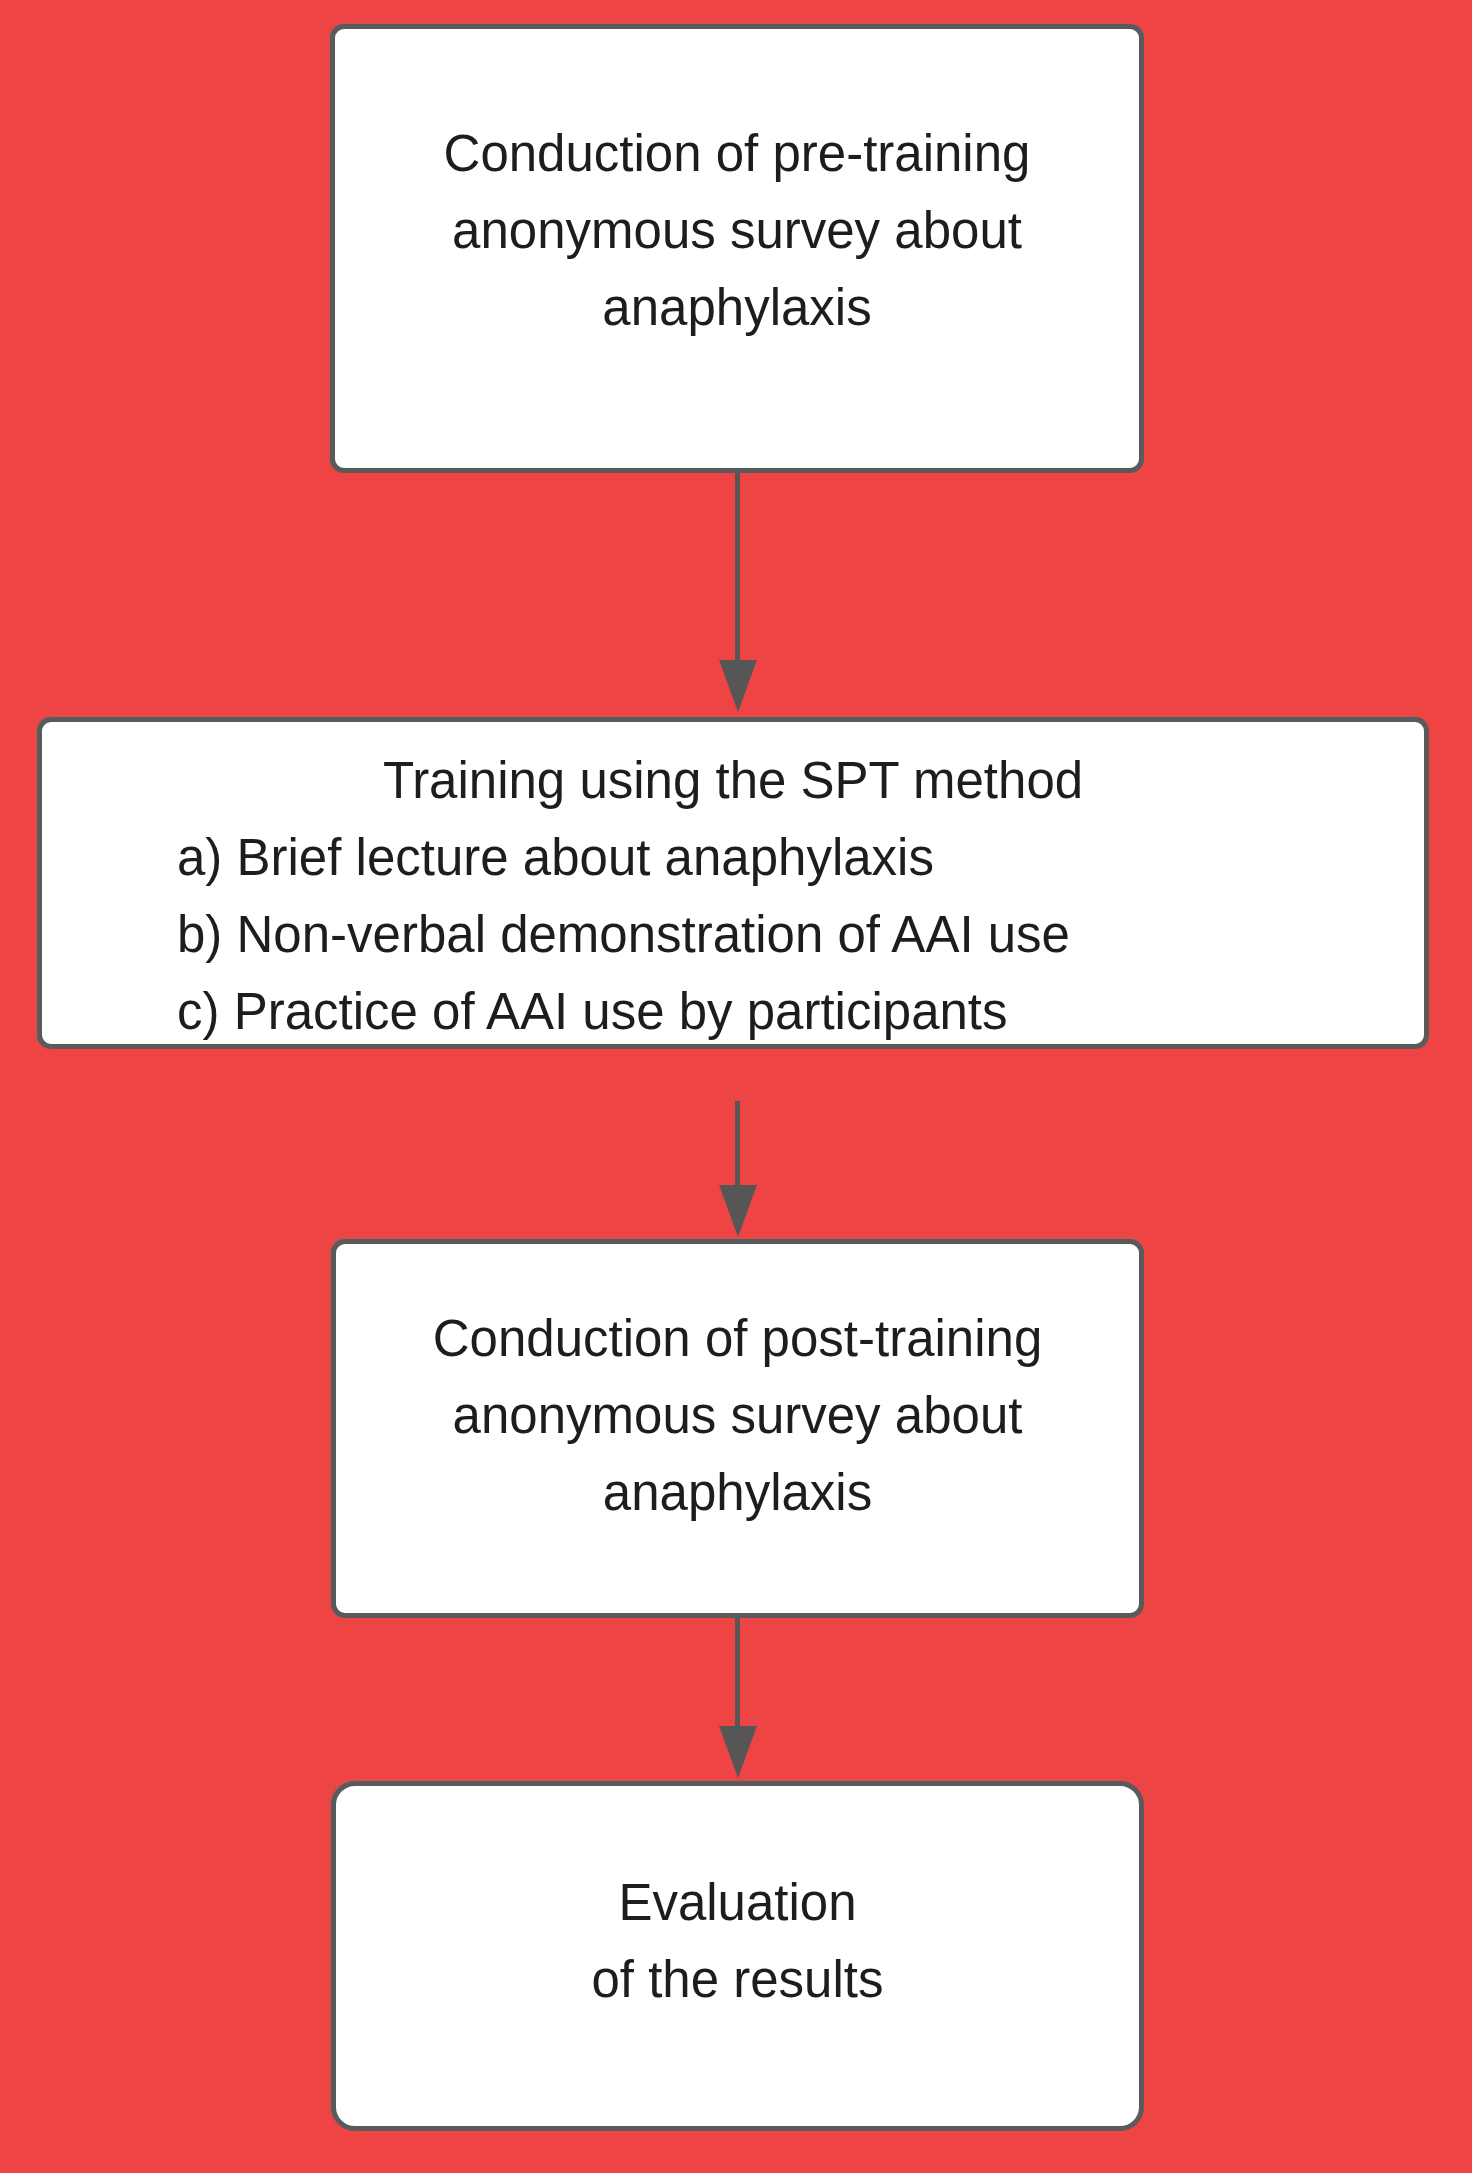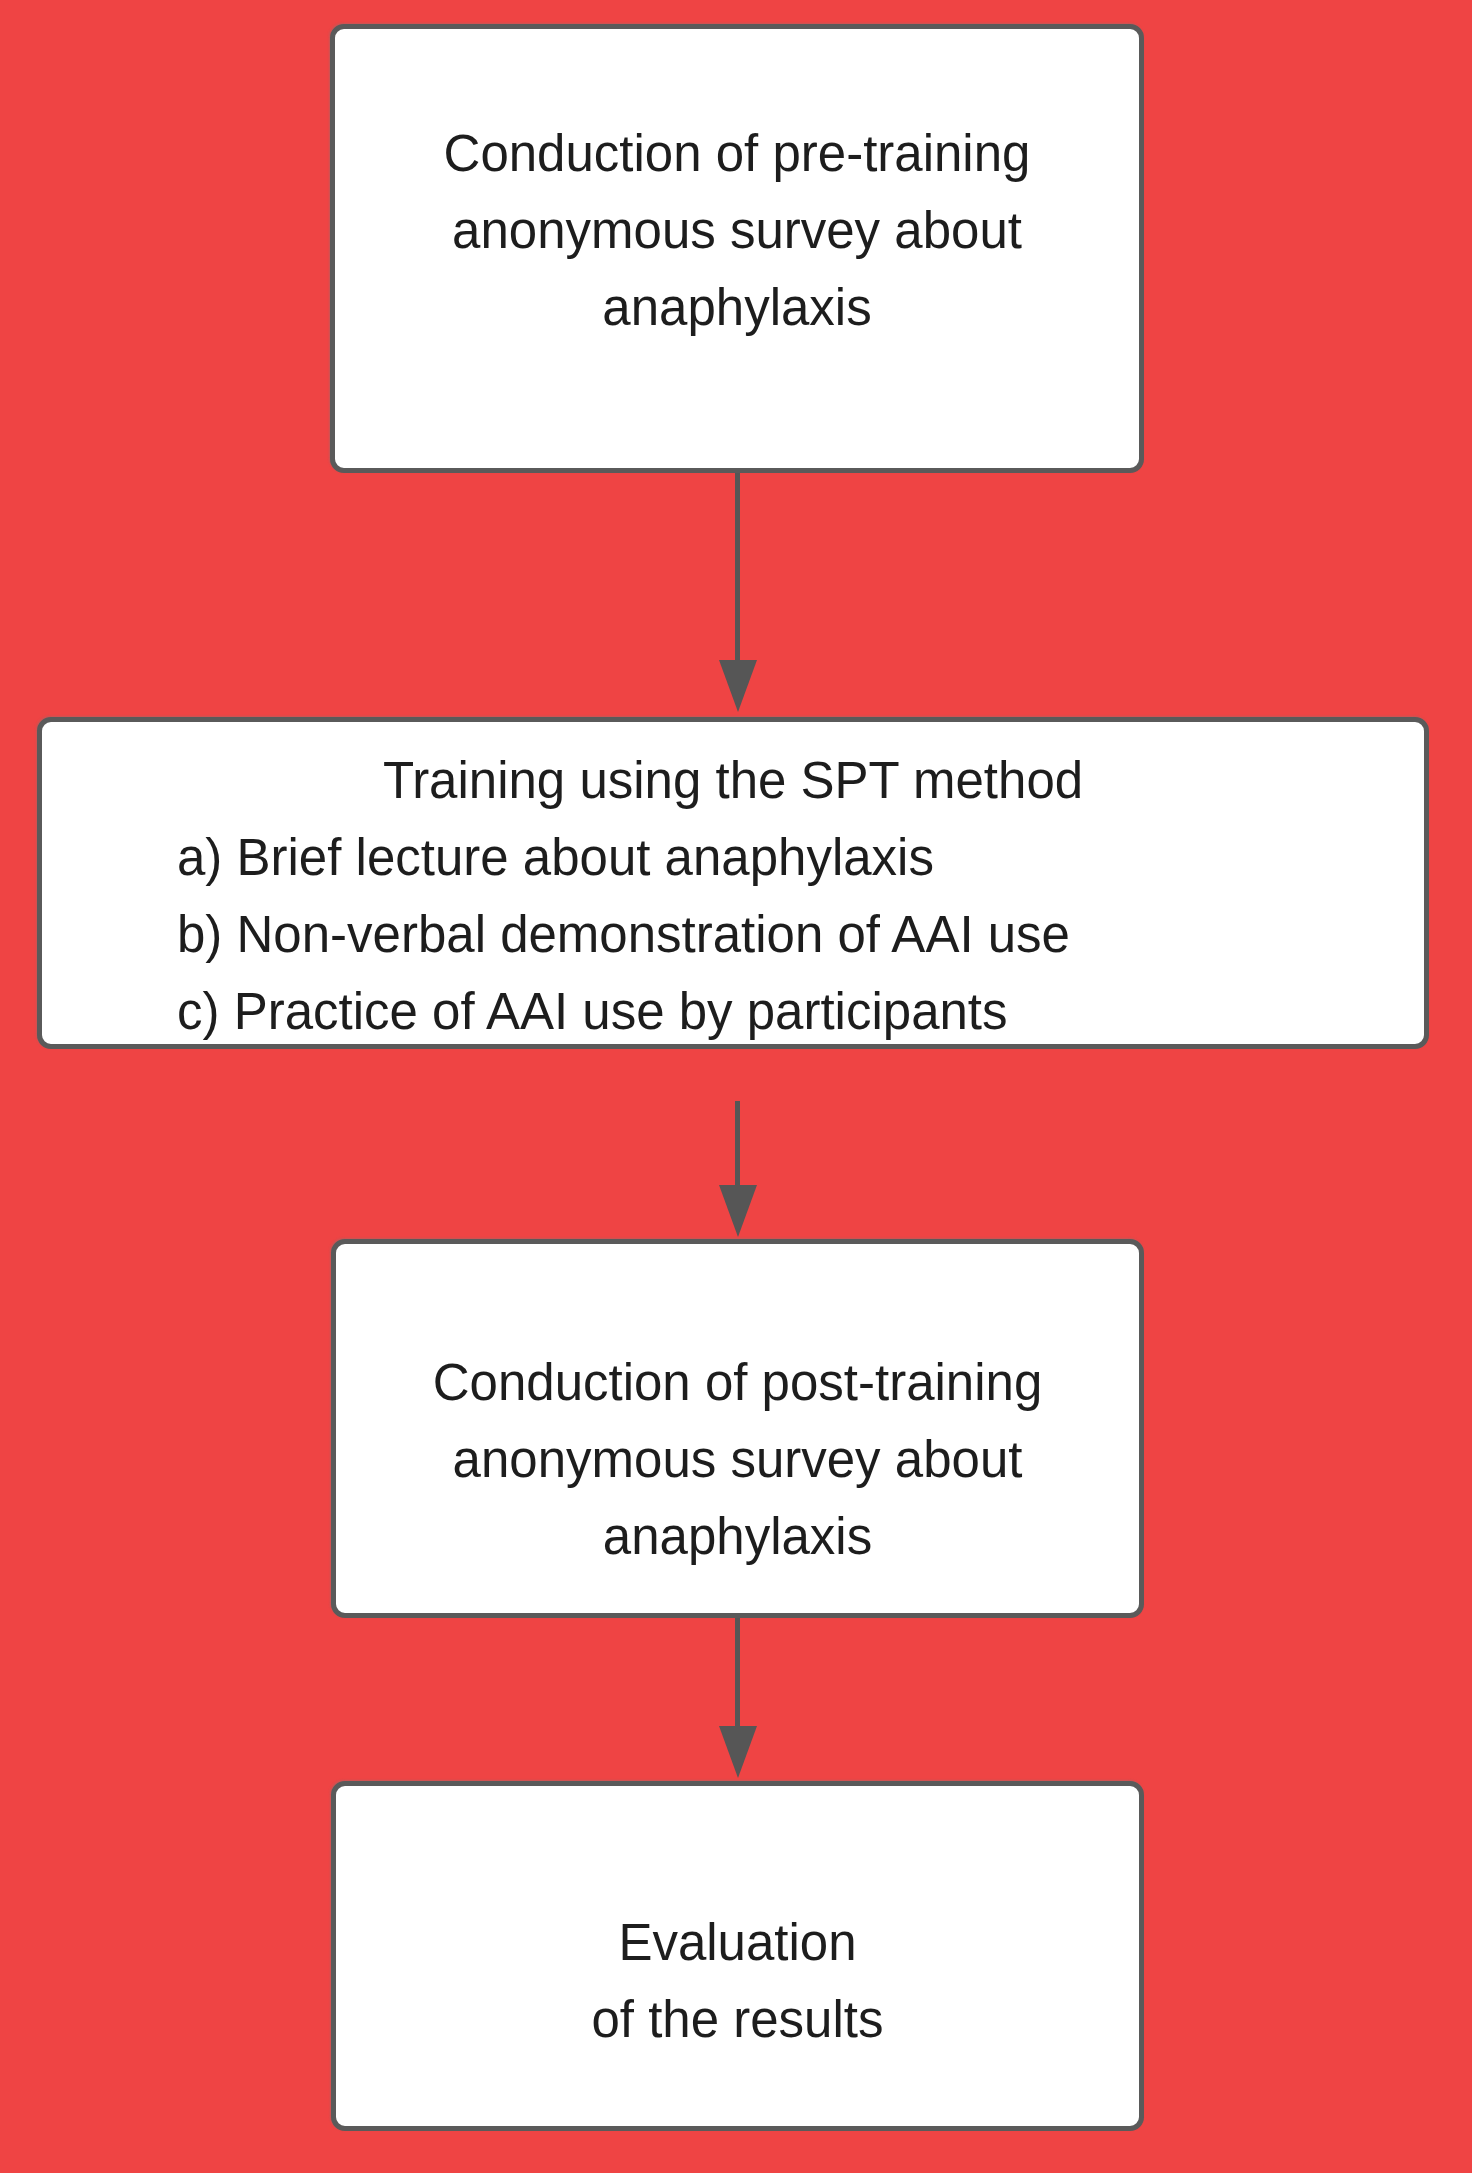--- a/index.html
+++ b/index.html
@@ -22,22 +22,22 @@
     border: 5px solid #5a5a5a;
     border-radius: 14px;
     background: #ffffff;
     box-shadow: -1px -1px 2px rgba(120,120,120,0.35);
     font-size: 51px;
     line-height: 77px;
     text-align: center;
   }
   .node-1 { left: 330px;  top: 24px;   width: 814px;  height: 449px; padding-top: 86px; }
   .node-2 { left: 37px;   top: 717px;  width: 1392px; height: 332px; padding-top: 20px; text-align: left; }
-  .node-3 { left: 331px;  top: 1239px; width: 813px;  height: 379px; padding-top: 100px; }
-  .node-4 { left: 331px;  top: 1781px; width: 813px;  height: 350px; padding-top: 118px; }
+  .node-3 { left: 331px;  top: 1239px; width: 813px;  height: 379px; padding-top: 56px; }
+  .node-4 { left: 331px;  top: 1781px; width: 813px;  height: 350px; padding-top: 78px; border-radius: 24px; }
 
   .node-2 .node-title { text-align: center; }
   .node-2 .node-item  { padding-left: 135px; }
 
   .flow-arrow {
     position: absolute;
     left: 716px;
     width: 43px;
     display: flex;
     flex-direction: column;

